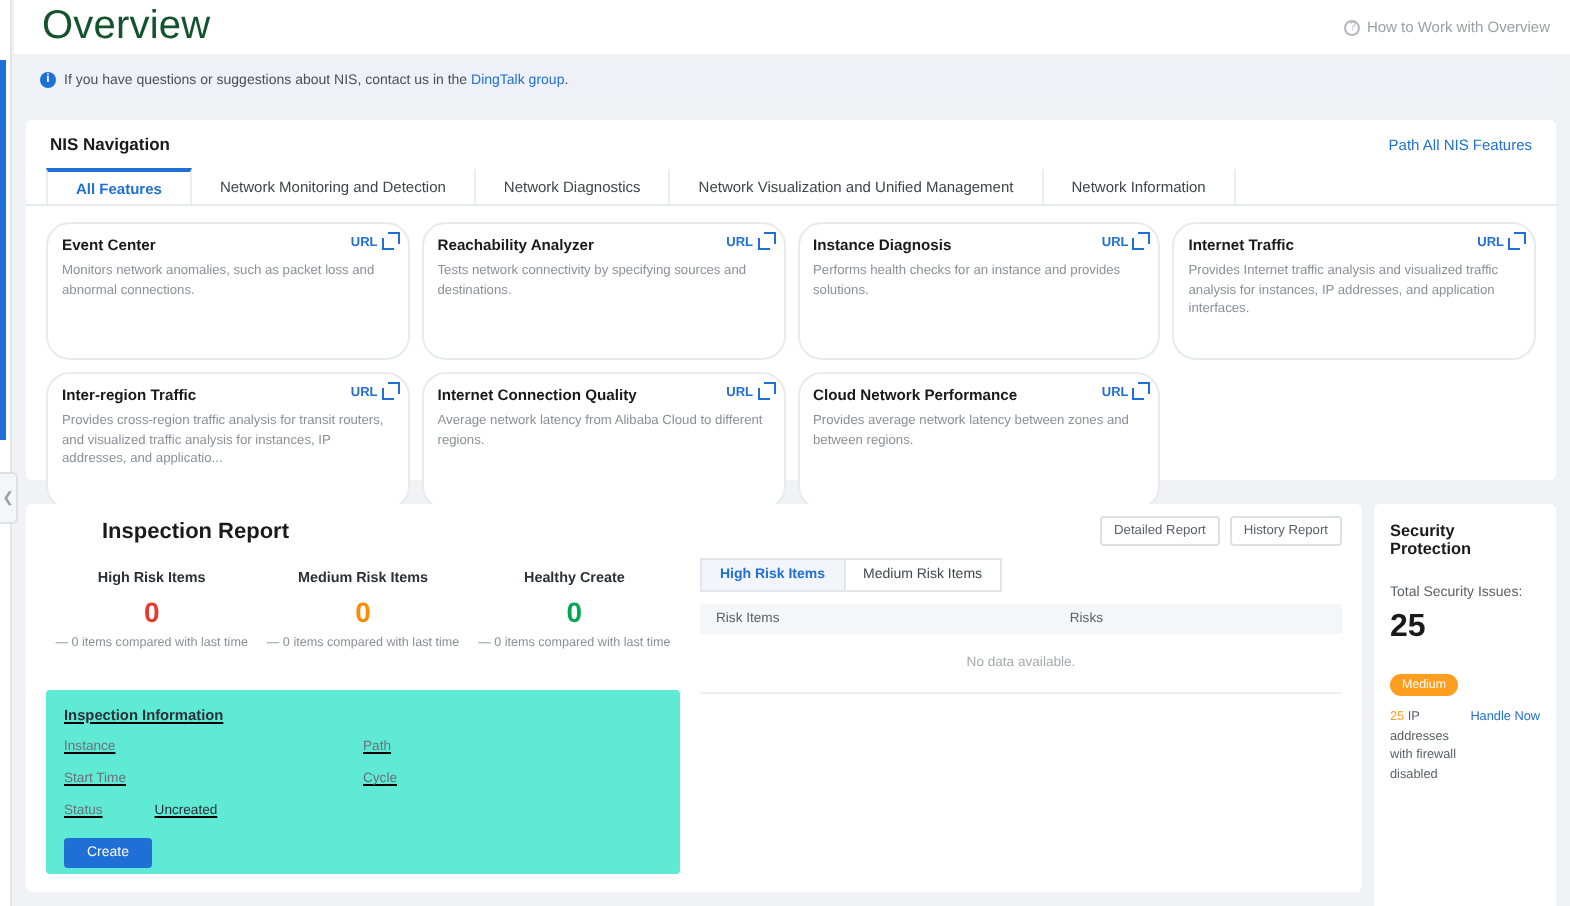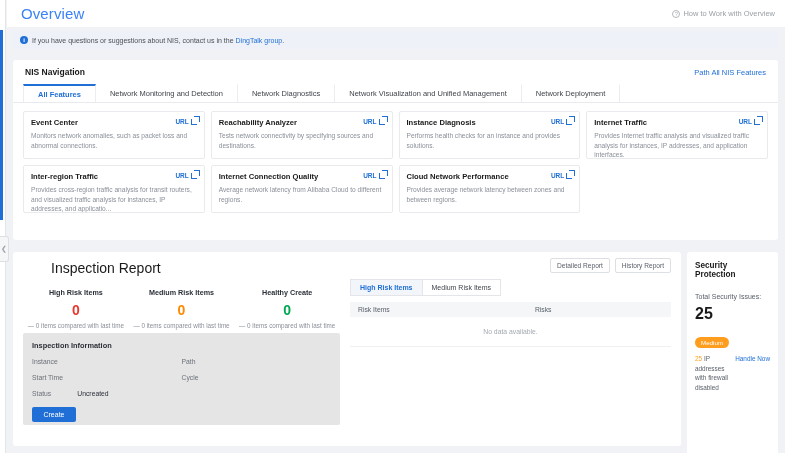--- a/index.html
+++ b/index.html
@@ -25,21 +25,21 @@
     font-size: 7px; color: #9aa0a6; cursor: pointer;
   }
 
   
   .page-header {
     position: absolute; left: 7px; top: 0; right: 0; height: 27px;
     background: #fff;
     display: flex; align-items: center; justify-content: space-between;
     padding: 0 10px 0 14px;
   }
-  .page-title { font-size: 15px; color: #3b82f6; font-weight: 400; letter-spacing: .1px; }
+  .page-title { font-size: 20px; color: #14532d; font-weight: 400; letter-spacing: .1px; }
   .help-link {
     display: flex; align-items: center; gap: 3px;
     font-size: 7.5px; color: #9aa0a6; cursor: pointer;
   }
   .help-ico {
     width: 8px; height: 8px; border: 1px solid #b4b8bd; border-radius: 50%;
     font-size: 6px; line-height: 7px; text-align: center; color: #b4b8bd;
   }
 
   
@@ -83,22 +83,22 @@
     color: #1f6fd6; font-weight: bold;
     border-top: 2px solid #1f6fd6;
     border-right: 1px solid #ebedf0;
   }
 
   .card-grid {
     display: grid; grid-template-columns: repeat(4, 1fr);
     gap: 6px; padding: 8px 10px 10px 10px;
   }
   .feat {
-    border: 1px solid #e8eaed; border-radius: 2px; padding: 6px 7px;
-    height: 48px; background: #fff; cursor: pointer; overflow: hidden;
+    border: 1px solid #e8eaed; border-radius: 12px; padding: 6px 7px;
+    height: 69px; background: #fff; cursor: pointer; overflow: hidden;
   }
   .feat-top { display: flex; justify-content: space-between; align-items: flex-start; }
   .feat-name { font-size: 7.6px; font-weight: bold; color: #1a1a1a; }
   .feat-url {
     display: flex; align-items: center; gap: 2px;
     font-size: 6.5px; color: #1f6fd6; font-weight: bold; cursor: pointer; flex: none;
   }
   .ext-ico {
     width: 6px; height: 6px; border: 1px solid #1f6fd6; border-top: none; border-right: none;
     position: relative;
@@ -110,31 +110,31 @@
   .feat-desc {
     margin-top: 4px; font-size: 6.6px; color: #8a9099; line-height: 1.45;
   }
 
   
   .inspection {
     position: absolute; left: 13px; top: 252px; width: 668px; height: 194px;
     background: #fff; border-radius: 3px; display: flex;
   }
   .insp-left { width: 337px; padding: 8px 10px 0 10px; }
-  .insp-title { font-size: 14px; font-weight: normal; color: #1a1a1a; padding-left: 28px; }
+  .insp-title { font-size: 11px; font-weight: bold; color: #1a1a1a; padding-left: 28px; }
 
   .stats { display: flex; margin-top: 12px; }
   .stat { flex: 1; text-align: center; }
   .stat-label { font-size: 7.2px; font-weight: bold; color: #2b3038; }
   .stat-value { font-size: 14px; font-weight: bold; margin: 5px 0 4px 0; }
   .stat-note { font-size: 6.3px; color: #8a9099; }
 
   .insp-info {
-    margin-top: 4px; background: #e5e5e5; border-radius: 2px;
-    padding: 8px 9px 9px 9px; height: 92px;
+    margin-top: 20px; background: #5eead4; border-radius: 2px;
+    padding: 8px 9px 9px 9px; height: 92px; text-decoration: underline;
   }
   .insp-info-title { font-size: 7.4px; font-weight: bold; color: #2b3038; }
   .info-grid {
     margin-top: 8px; display: grid; grid-template-columns: 1fr 1fr;
     row-gap: 9px; font-size: 6.8px; color: #6b7178;
   }
   .info-pair { display: flex; gap: 26px; }
   .info-val { color: #2b3038; }
   .create-btn {
     margin-top: 10px; width: 44px; height: 15px; background: #1f6fd6;
@@ -211,21 +211,21 @@
   <div class="nav-head">
     <div class="nav-head-title">NIS Navigation</div>
     <div class="nav-head-link">Path All NIS Features</div>
   </div>
 
   <div class="tabs">
     <div class="tab active">All Features</div>
     <div class="tab">Network Monitoring and Detection</div>
     <div class="tab">Network Diagnostics</div>
     <div class="tab">Network Visualization and Unified Management</div>
-    <div class="tab">Network Deployment</div>
+    <div class="tab">Network Information</div>
   </div>
 
   <div class="card-grid">
     <div class="feat">
       <div class="feat-top">
         <span class="feat-name">Event Center</span>
         <span class="feat-url">
           <span>URL</span>
           <span class="ext-ico"></span>
         </span>

